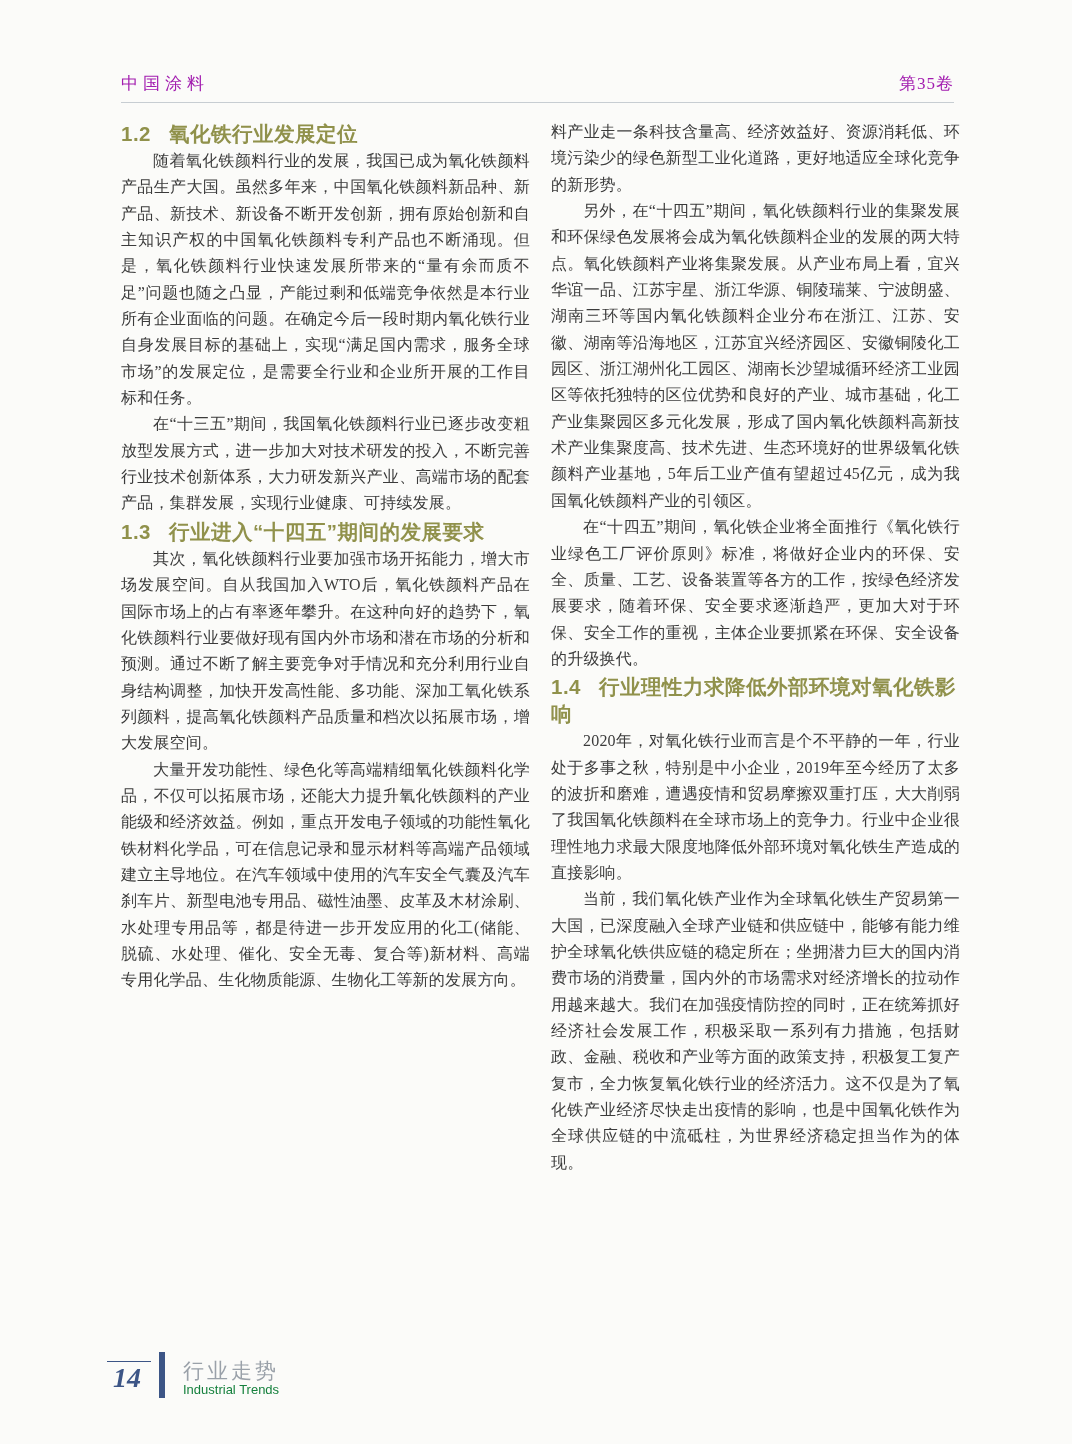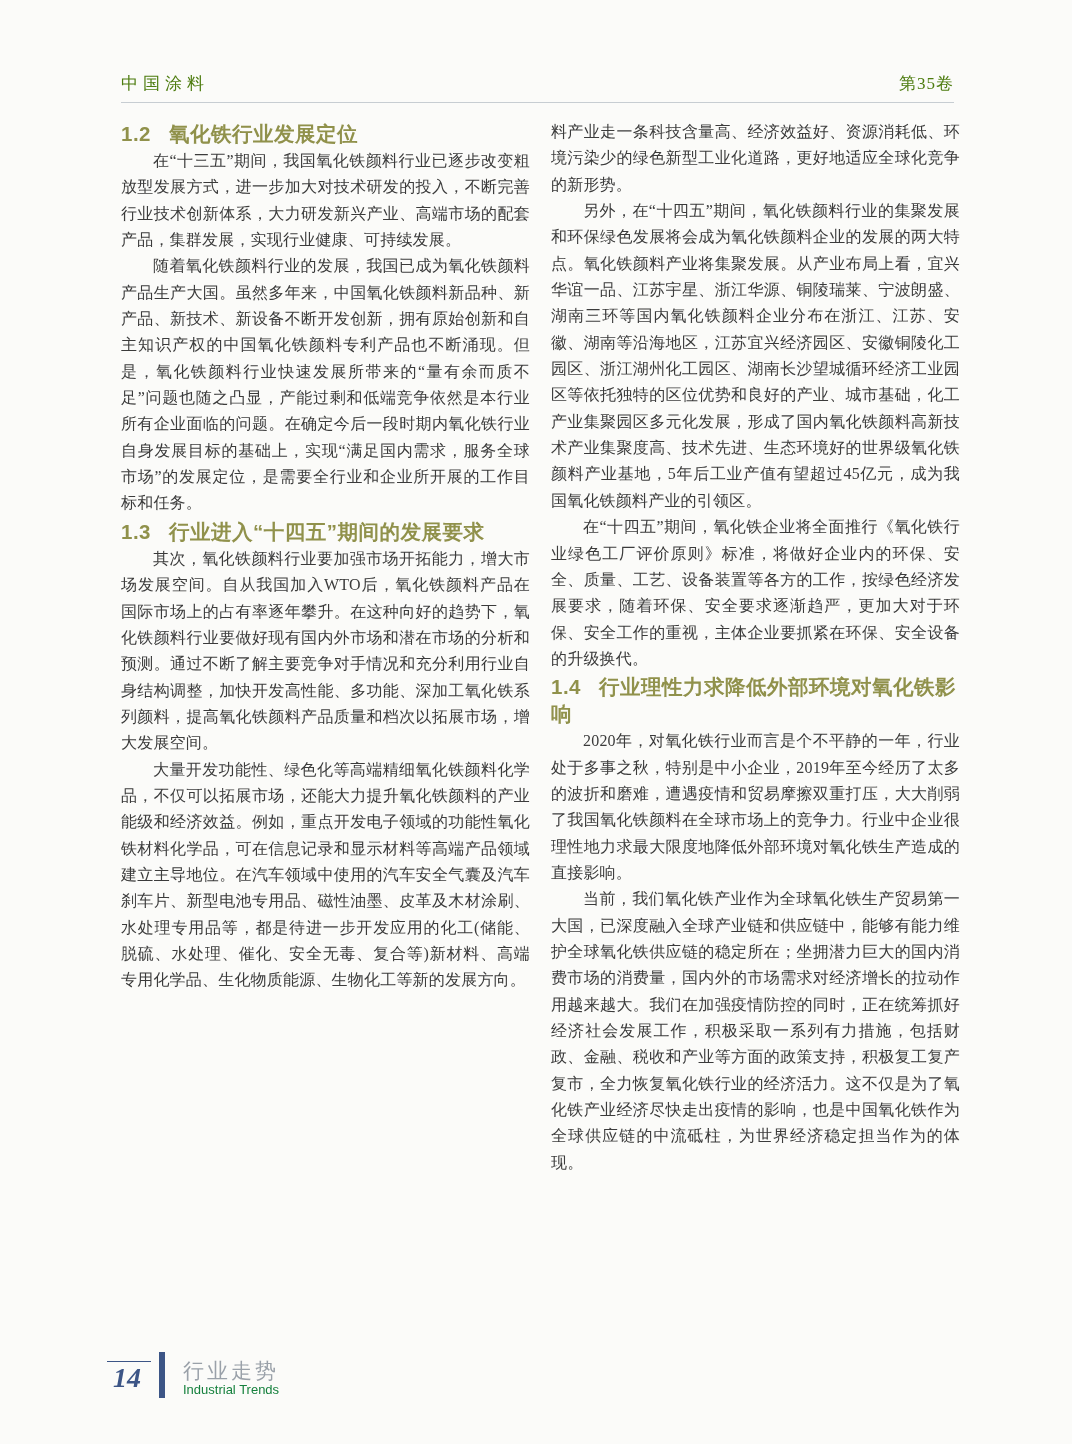--- a/index.html
+++ b/index.html
@@ -17,21 +17,21 @@
   .page-header {
     position: absolute;
     top: 72px;
     left: 121px;
     width: 833px;
     display: flex;
     justify-content: space-between;
     align-items: flex-end;
     border-bottom: 1px solid #c7cdd2;
     padding-bottom: 7px;
-    color: #4d7c0f;
+    color: #a21caf;
     font-size: 17px;
     font-family: "Liberation Serif", serif;
   }
   .journal-name { letter-spacing: 5px; }
   .volume-no { letter-spacing: 1px; }
 
   
   .content {
     position: absolute;
     top: 119px;
@@ -113,22 +113,22 @@
 <body>
 
 <header class="page-header">
   <span class="journal-name">中国涂料</span>
   <span class="volume-no">第35卷</span>
 </header>
 
 <main class="content">
   <div class="col" id="col-left">
       <h2 class="sec-heading"><span class="sec-num">1.2</span><span>氧化铁行业发展定位</span></h2>
+      <p class="para indent">随着氧化铁颜料行业的发展，我国已成为氧化铁颜料产品生产大国。虽然多年来，中国氧化铁颜料新品种、新产品、新技术、新设备不断开发创新，拥有原始创新和自主知识产权的中国氧化铁颜料专利产品也不断涌现。但是，氧化铁颜料行业快速发展所带来的“量有余而质不足”问题也随之凸显，产能过剩和低端竞争依然是本行业所有企业面临的问题。在确定今后一段时期内氧化铁行业自身发展目标的基础上，实现“满足国内需求，服务全球市场”的发展定位，是需要全行业和企业所开展的工作目标和任务。</p>
       <p class="para indent">在“十三五”期间，我国氧化铁颜料行业已逐步改变粗放型发展方式，进一步加大对技术研发的投入，不断完善行业技术创新体系，大力研发新兴产业、高端市场的配套产品，集群发展，实现行业健康、可持续发展。</p>
-      <p class="para indent">随着氧化铁颜料行业的发展，我国已成为氧化铁颜料产品生产大国。虽然多年来，中国氧化铁颜料新品种、新产品、新技术、新设备不断开发创新，拥有原始创新和自主知识产权的中国氧化铁颜料专利产品也不断涌现。但是，氧化铁颜料行业快速发展所带来的“量有余而质不足”问题也随之凸显，产能过剩和低端竞争依然是本行业所有企业面临的问题。在确定今后一段时期内氧化铁行业自身发展目标的基础上，实现“满足国内需求，服务全球市场”的发展定位，是需要全行业和企业所开展的工作目标和任务。</p>
       <h2 class="sec-heading"><span class="sec-num">1.3</span><span>行业进入“十四五”期间的发展要求</span></h2>
       <p class="para indent">其次，氧化铁颜料行业要加强市场开拓能力，增大市场发展空间。自从我国加入WTO后，氧化铁颜料产品在国际市场上的占有率逐年攀升。在这种向好的趋势下，氧化铁颜料行业要做好现有国内外市场和潜在市场的分析和预测。通过不断了解主要竞争对手情况和充分利用行业自身结构调整，加快开发高性能、多功能、深加工氧化铁系列颜料，提高氧化铁颜料产品质量和档次以拓展市场，增大发展空间。</p>
       <p class="para indent">大量开发功能性、绿色化等高端精细氧化铁颜料化学品，不仅可以拓展市场，还能大力提升氧化铁颜料的产业能级和经济效益。例如，重点开发电子领域的功能性氧化铁材料化学品，可在信息记录和显示材料等高端产品领域建立主导地位。在汽车领域中使用的汽车安全气囊及汽车刹车片、新型电池专用品、磁性油墨、皮革及木材涂刷、水处理专用品等，都是待进一步开发应用的化工(储能、脱硫、水处理、催化、安全无毒、复合等)新材料、高端专用化学品、生化物质能源、生物化工等新的发展方向。</p>
     </div>
   <div class="col" id="col-right">
       <p class="para">料产业走一条科技含量高、经济效益好、资源消耗低、环境污染少的绿色新型工业化道路，更好地适应全球化竞争的新形势。</p>
       <p class="para indent">另外，在“十四五”期间，氧化铁颜料行业的集聚发展和环保绿色发展将会成为氧化铁颜料企业的发展的两大特点。氧化铁颜料产业将集聚发展。从产业布局上看，宜兴华谊一品、江苏宇星、浙江华源、铜陵瑞莱、宁波朗盛、湖南三环等国内氧化铁颜料企业分布在浙江、江苏、安徽、湖南等沿海地区，江苏宜兴经济园区、安徽铜陵化工园区、浙江湖州化工园区、湖南长沙望城循环经济工业园区等依托独特的区位优势和良好的产业、城市基础，化工产业集聚园区多元化发展，形成了国内氧化铁颜料高新技术产业集聚度高、技术先进、生态环境好的世界级氧化铁颜料产业基地，5年后工业产值有望超过45亿元，成为我国氧化铁颜料产业的引领区。</p>
       <p class="para indent">在“十四五”期间，氧化铁企业将全面推行《氧化铁行业绿色工厂评价原则》标准，将做好企业内的环保、安全、质量、工艺、设备装置等各方的工作，按绿色经济发展要求，随着环保、安全要求逐渐趋严，更加大对于环保、安全工作的重视，主体企业要抓紧在环保、安全设备的升级换代。</p>
       <h2 class="sec-heading"><span class="sec-num">1.4</span><span>行业理性力求降低外部环境对氧化铁影响</span></h2>
       <p class="para indent">2020年，对氧化铁行业而言是个不平静的一年，行业处于多事之秋，特别是中小企业，2019年至今经历了太多的波折和磨难，遭遇疫情和贸易摩擦双重打压，大大削弱了我国氧化铁颜料在全球市场上的竞争力。行业中企业很理性地力求最大限度地降低外部环境对氧化铁生产造成的直接影响。</p>

